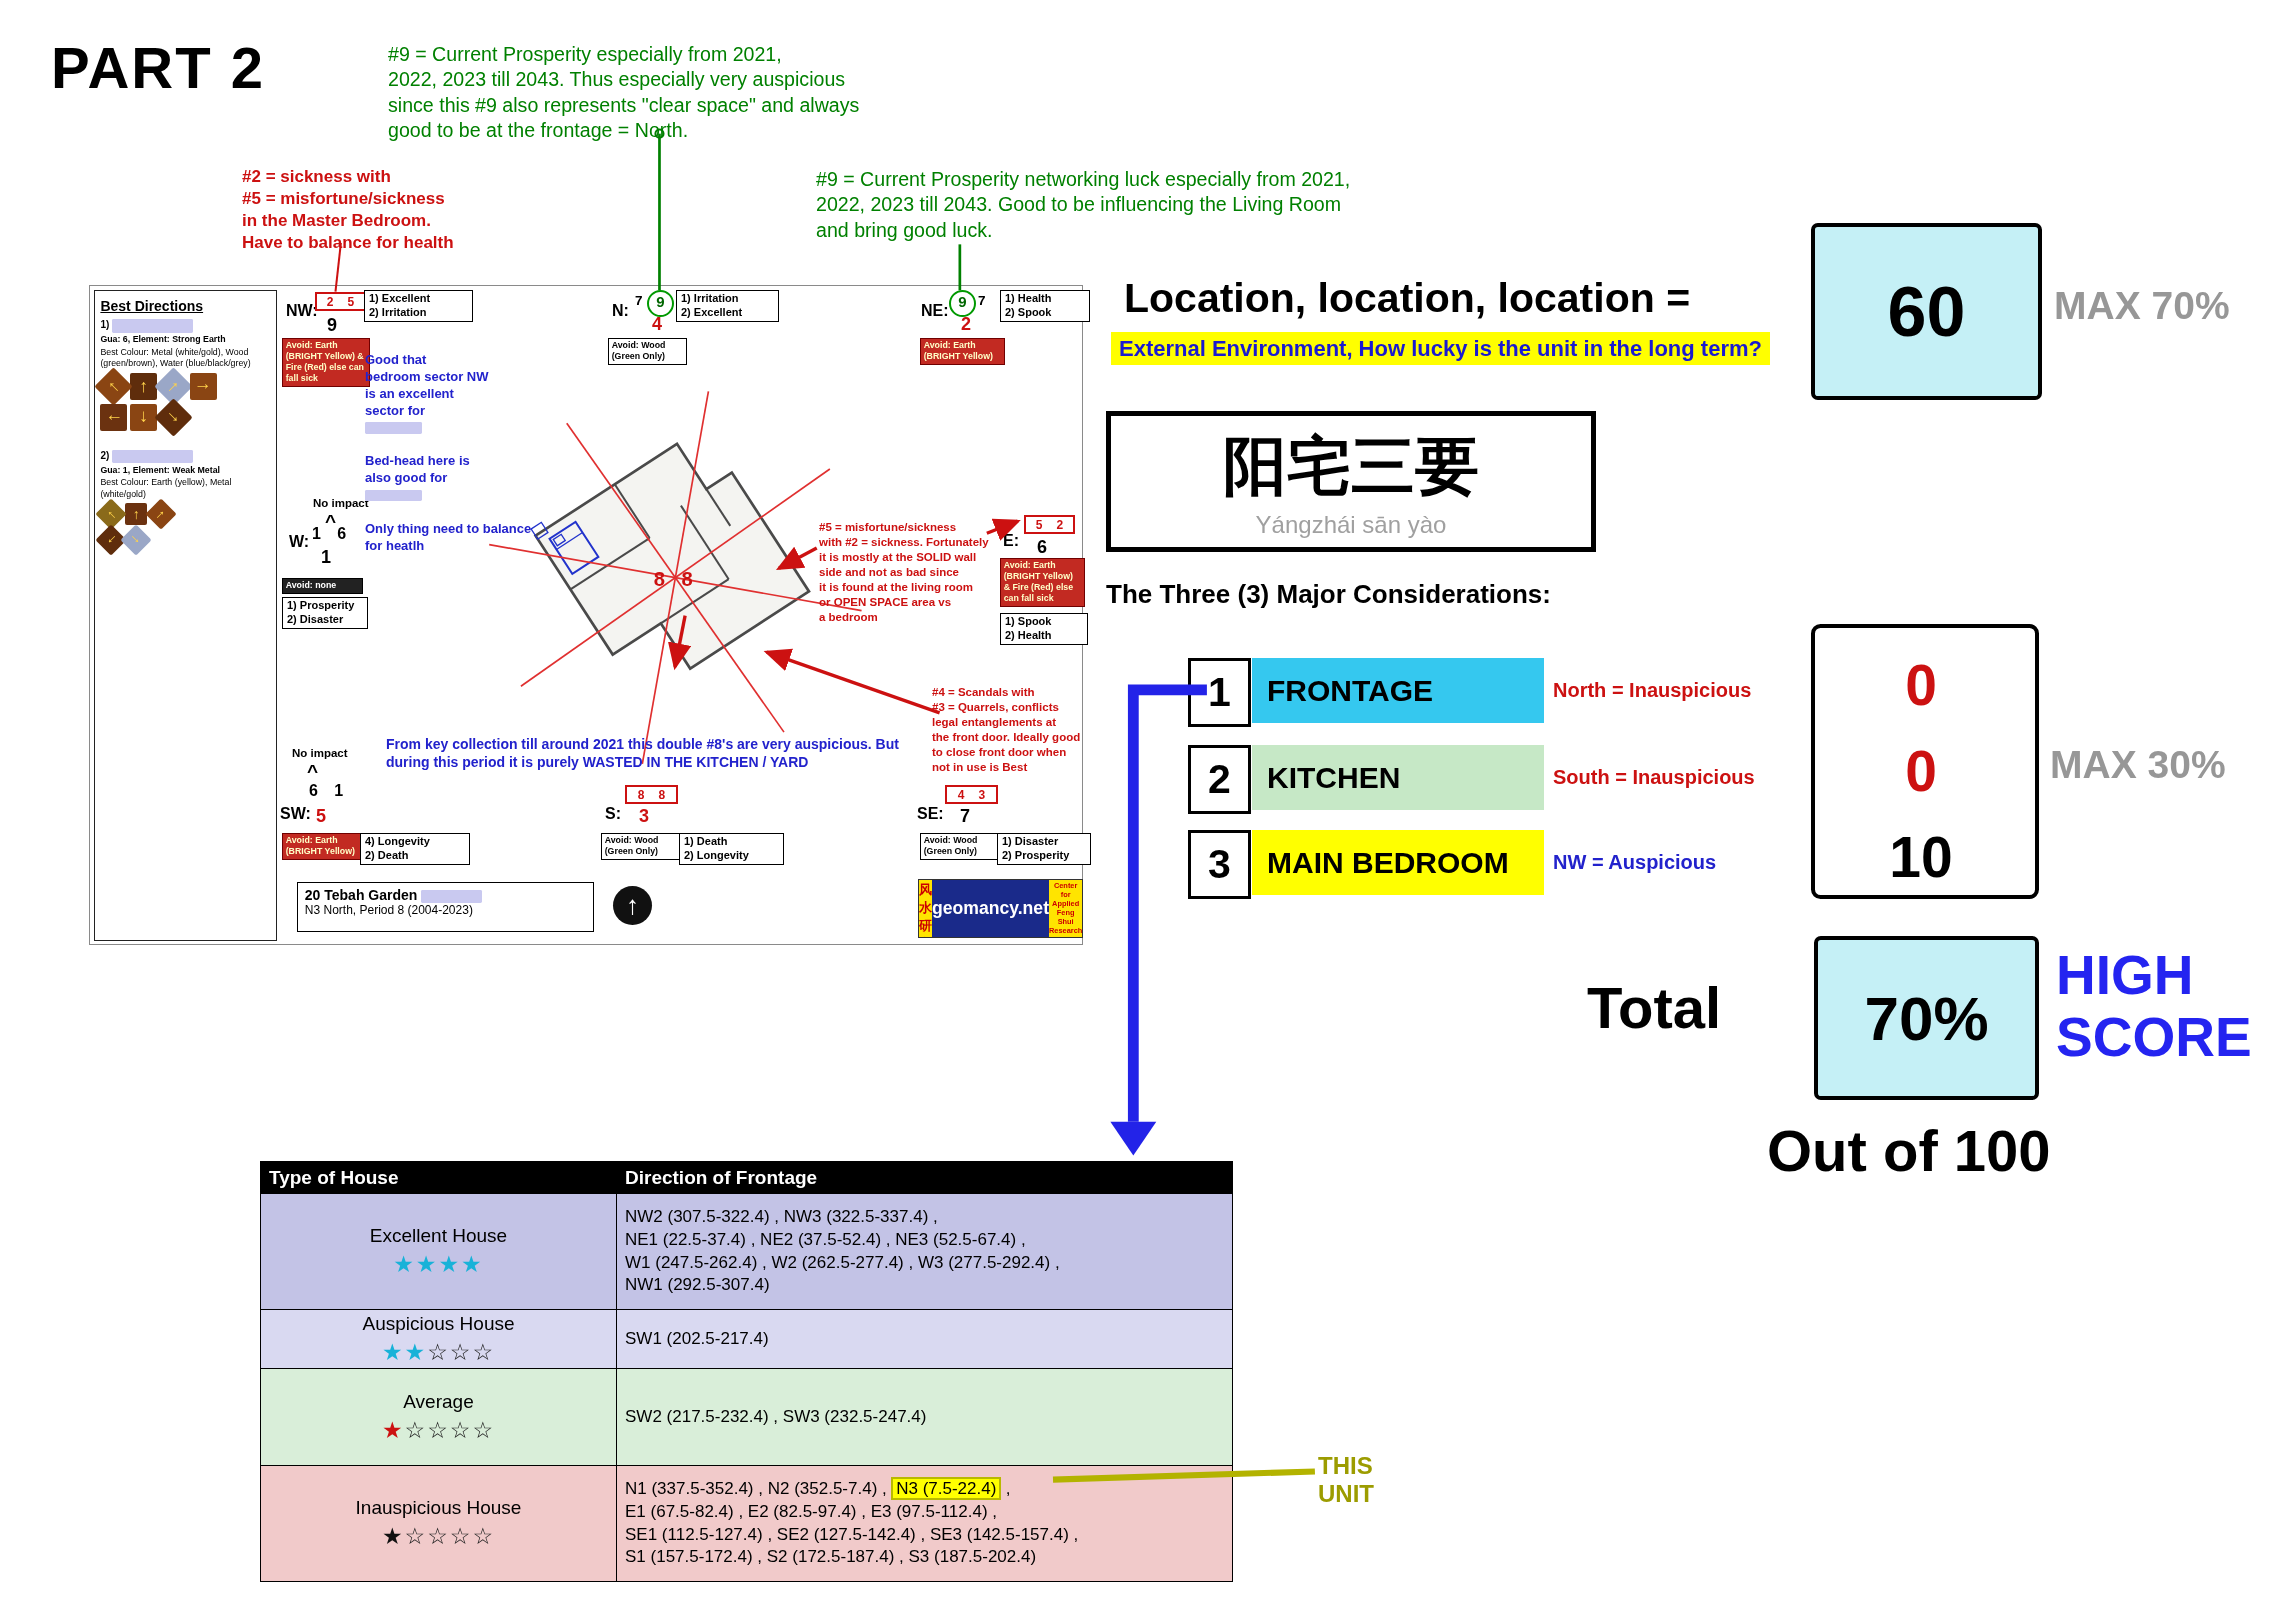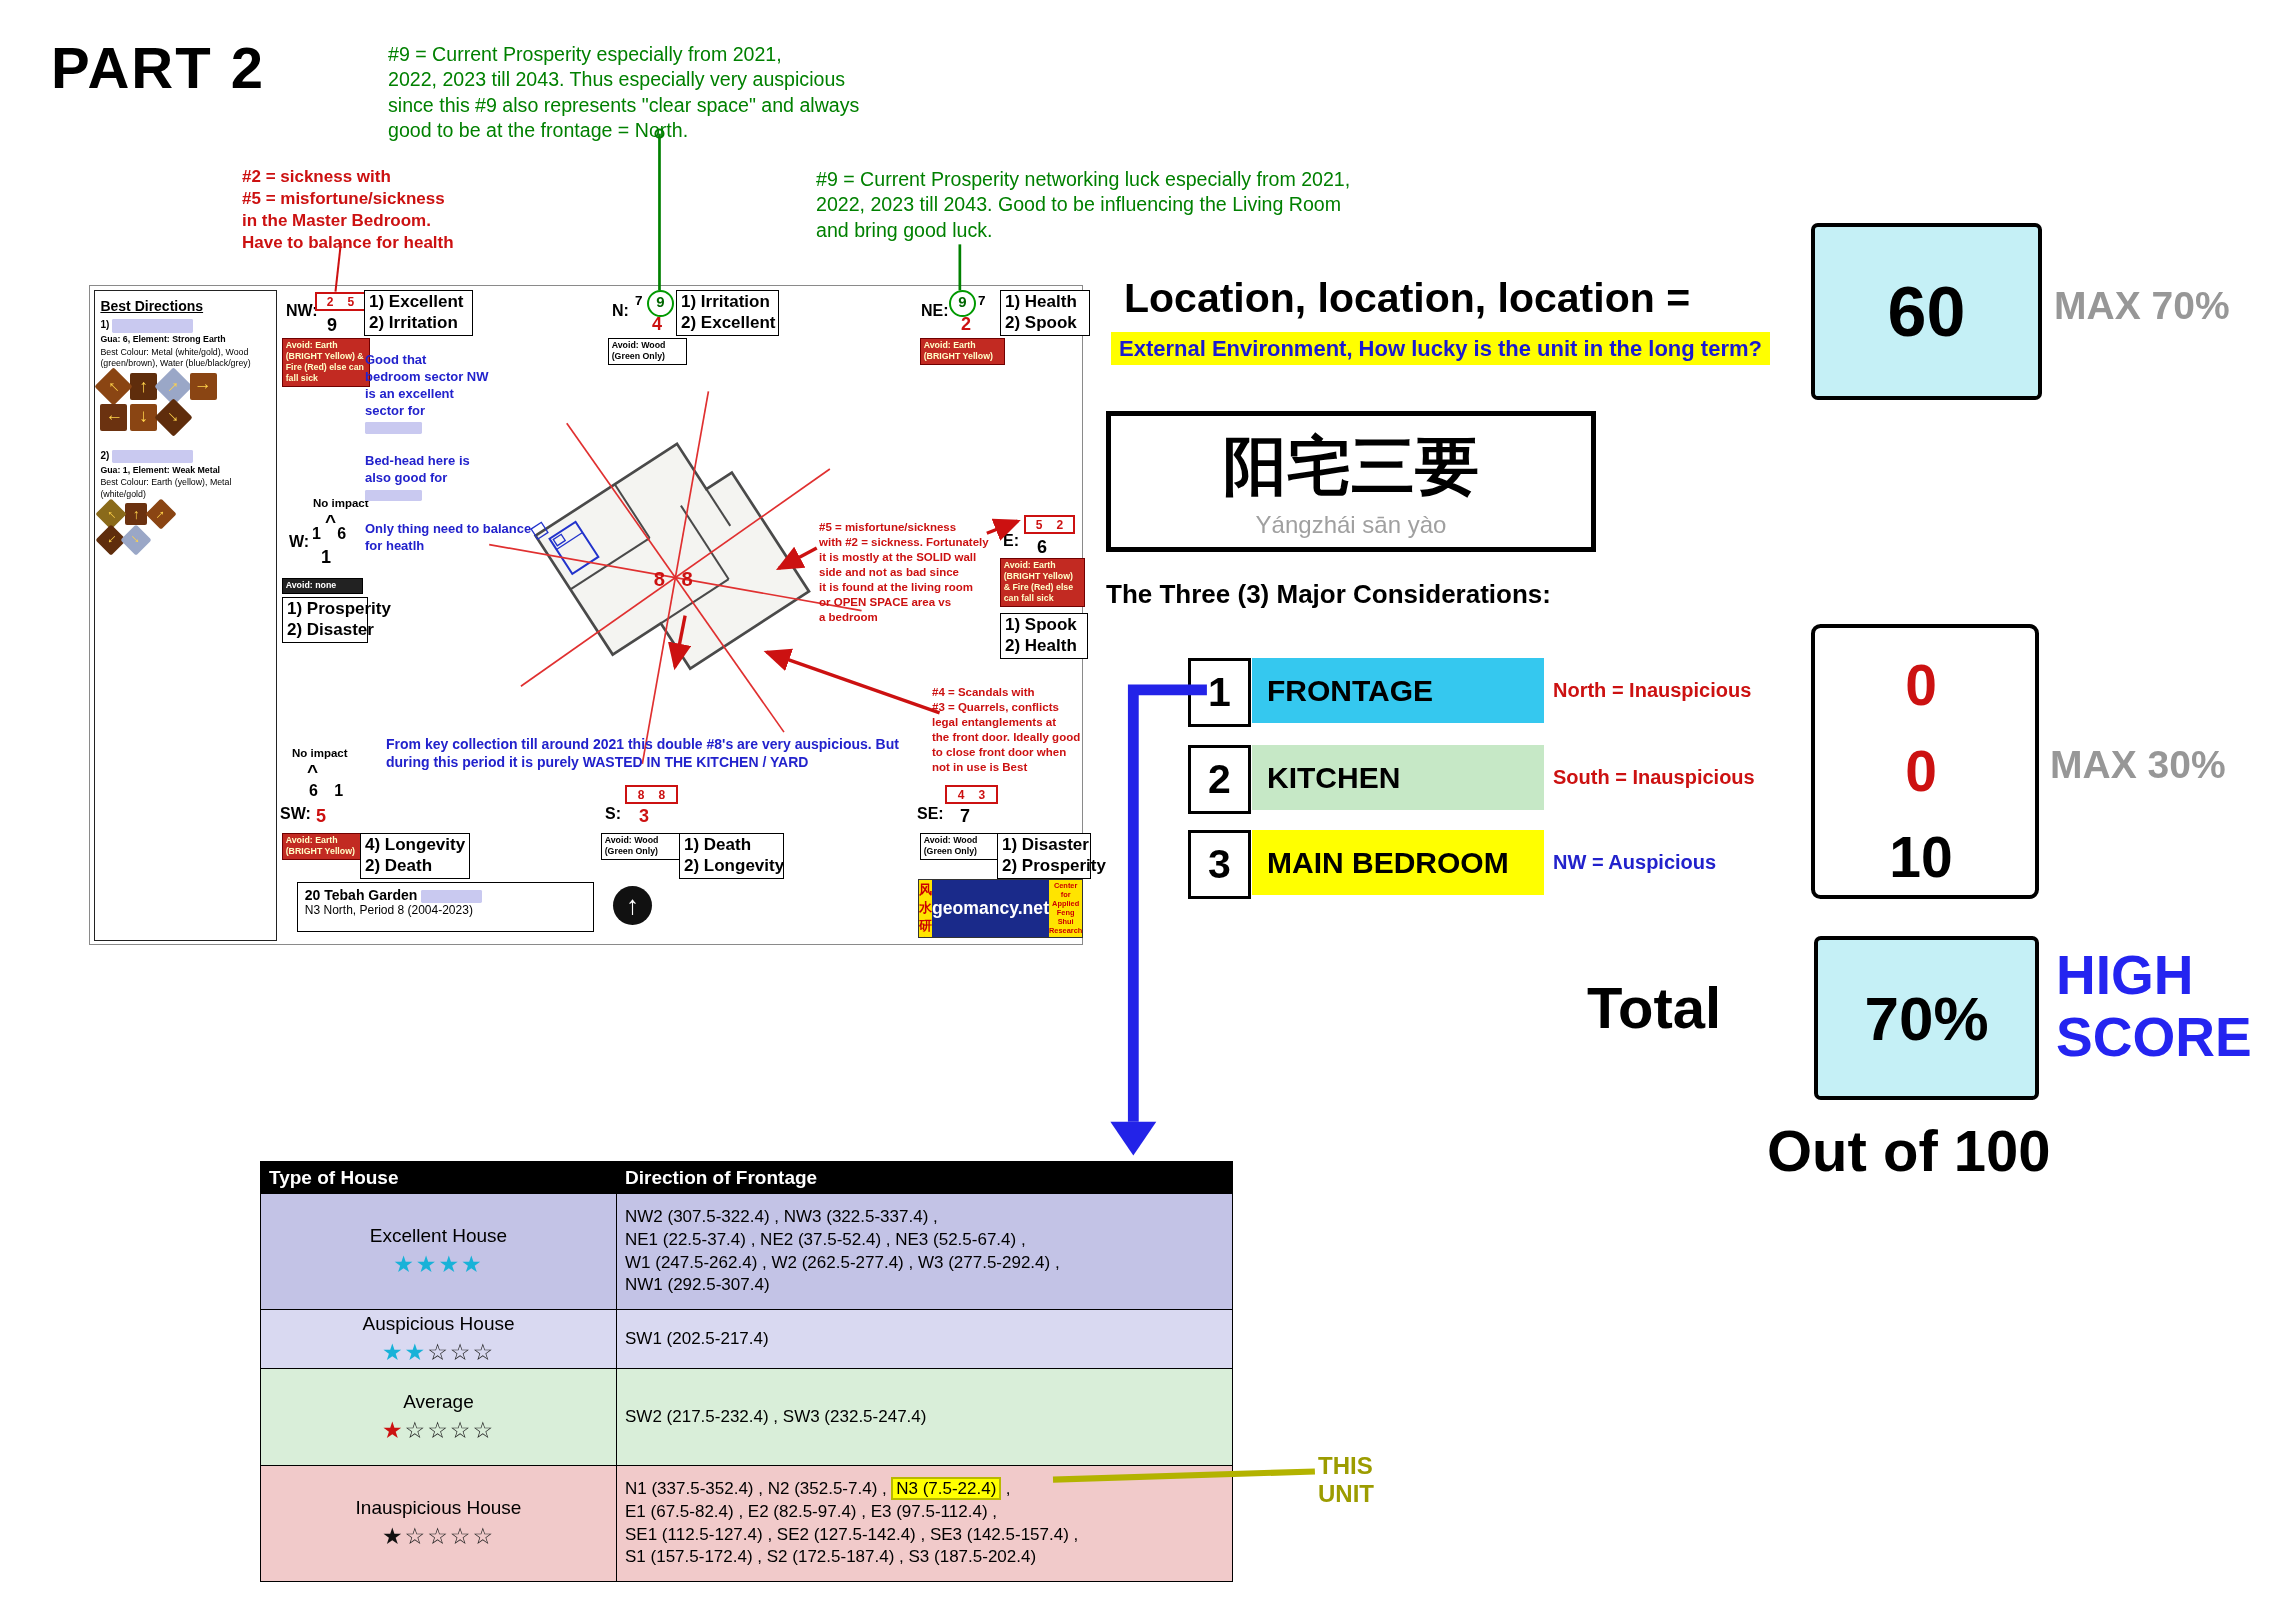--- a/index.html
+++ b/index.html
@@ -16,21 +16,21 @@
   .panel{border:1.4px solid #8a8a8a;background:#fff;}
   .sec-label{position:absolute;font-weight:bold;font-size:16px;}
   .numbox{position:absolute;border:2px solid #cc1111;color:#cc1111;background:#fff;
           font-weight:bold;font-size:12px;text-align:center;word-spacing:10.8px;padding:0.7px 4px;}
   .pairnum{position:absolute;font-weight:bold;font-size:16px;word-spacing:12px;}
   .basenum{position:absolute;font-weight:bold;font-size:18px;}
   .topnum{position:absolute;font-weight:bold;font-size:13.5px;}
   .red{color:#cc1111;} .blk{color:#000;}
   .circlenum{position:absolute;width:23px;height:23px;border:2px solid #009900;border-radius:50%;
              background:#fff;color:#006600;font-weight:bold;font-size:15px;line-height:20px;text-align:center;}
-  .qbox{position:absolute;border:1.4px solid #000;background:#fff;font-size:17px;font-weight:bold;
+  .qbox{position:absolute;border:1.4px solid #000;background:#fff;font-size:11px;font-weight:bold;
         line-height:1.22;padding:1.4px 4px;white-space:nowrap;}
   .avoid{position:absolute;border:1.4px solid #000;background:#fff;font-size:8.8px;font-weight:bold;
          line-height:1.25;padding:1.4px 2.7px;}
   .avoid.redbg{background:#c22a22;color:#ffffc8;border-color:#700000;}
   .avoid.darkbg{background:#222;color:#fff;border-color:#000;}
   .noimpact{position:absolute;font-size:11.5px;font-weight:bold;}
   .caret{position:absolute;font-size:19px;font-weight:bold;line-height:1;}
   
   #bd-box{border:1.4px solid #222;background:#fff;}
   .bd-title{font-size:14px;font-weight:bold;text-decoration:underline;margin:6.8px 5.4px 4px;}

